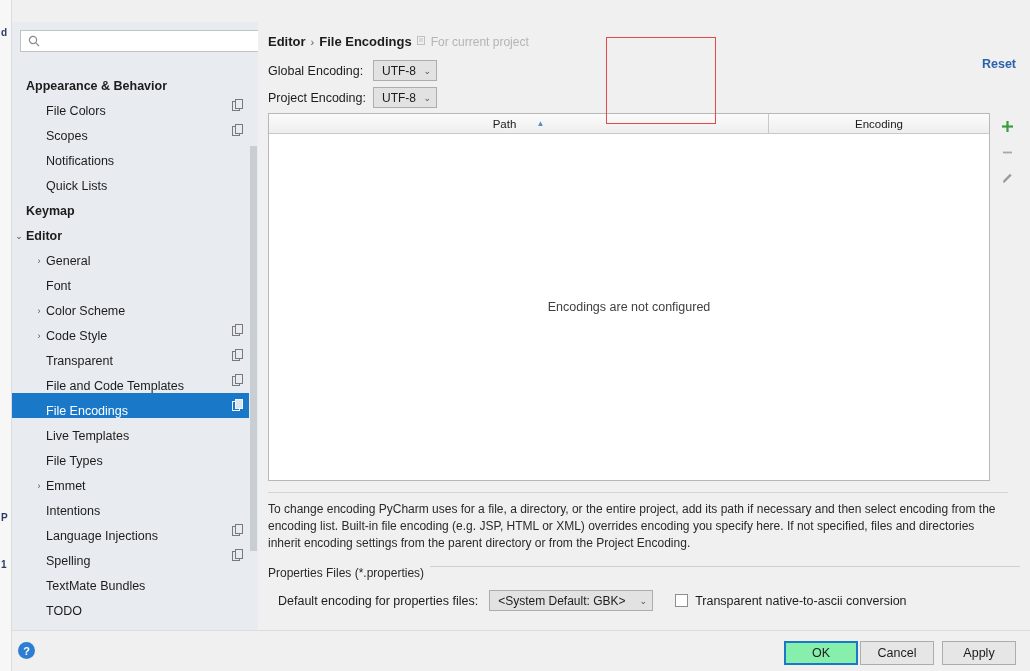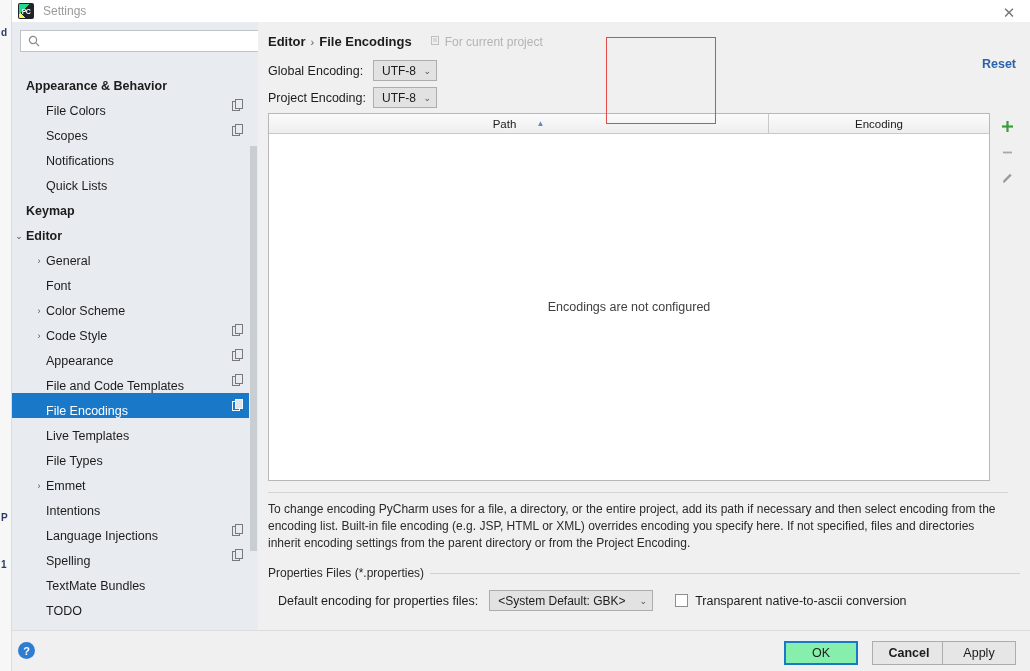--- a/index.html
+++ b/index.html
@@ -124,21 +124,21 @@
     background: #f0f0f0;
   }
 
   .breadcrumb {
     position: absolute; left: 10px; top: 12px;
     font-size: 13px; font-weight: bold; color: #1c1c1c; white-space: nowrap;
     display: flex; align-items: center; gap: 5px;
   }
   .crumb-sep { font-weight: normal; color: #5a5a5a; font-size: 11px; }
   .for-project {
-    margin-left: 14px; font-size: 12px; font-weight: normal; color: #b4b4b4;
+    margin-left: 0; font-size: 12px; font-weight: normal; color: #b4b4b4;
     display: flex; align-items: center; gap: 4px;
   }
 
   .enc-row {
     position: absolute; left: 10px; display: flex; align-items: center;
     font-size: 12.5px; color: #1c1c1c;
   }
   .enc-label { width: 105px; }
   .combo {
     height: 21px; background: #e2e2e2; border: 1px solid #adadad;
@@ -185,21 +185,21 @@
 
   
   .desc {
     position: absolute; left: 10px; top: 470px; width: 740px;
     font-size: 12px; color: #2a2a2a; line-height: 17px;
     border-top: 1px solid #d4d4d4; padding-top: 8px;
   }
 
   .group-title {
     position: absolute; left: 0; top: 544px; width: 762px;
-    font-size: 12px; color: #2a2a2a; display: flex; align-items: center;
+    font-size: 12px; color: #2a2a2a; display: flex; align-items: flex-start;
     gap: 6px; white-space: nowrap;
   }
   .group-line { flex: 1; height: 1px; background: #d0d0d0; }
 
   .props-row {
     position: absolute; left: 20px; top: 568px;
     display: flex; align-items: center; font-size: 12.5px; color: #1c1c1c;
   }
   .checkbox-wrap {
     display: flex; align-items: center; gap: 7px; margin-left: 22px;
@@ -241,27 +241,20 @@
 
 <div id="root">
 
   <div class="bg-strip"></div>
   <div id="bg-artifacts">
       <div class="bg-art" style="top: 28px; left: 1px;">d</div>
       <div class="bg-art" style="top: 513px; left: 1px;">P</div>
       <div class="bg-art" style="top: 560px; left: 1px;">1</div>
     </div>
 
-  <div class="titlebar">
-    <div class="pc-logo">
-      <span>PC</span>
-    </div>
-    <div class="title-text">Settings</div>
-    <div class="win-close">✕</div>
-  </div>
 
   <div class="dialog">
 
     <div class="leftpanel">
       <div class="search-wrap">
         <span class="search-icon">
           <svg width="12" height="12" viewBox="0 0 12 12">
             <circle cx="5" cy="5" r="3.6" fill="none" stroke="#8a8a8a" stroke-width="1.2"></circle>
             <line x1="7.8" y1="7.8" x2="11" y2="11" stroke="#8a8a8a" stroke-width="1.2"></line>
           </svg>
@@ -321,21 +314,21 @@
           <div class="tree-row">
             <span class="arrow" style="margin-left: 20px;">›</span>
             <span class="label">Code Style</span>
             <span class="copy-badge"><svg width="12" height="12" viewBox="0 0 12 12">
                 <rect x="0.5" y="2.5" width="7" height="9" fill="none" stroke="currentColor"></rect>
                 <rect x="3.5" y="0.5" width="7" height="9" fill="#e8ecf0" stroke="currentColor"></rect>
               </svg></span>
           </div>
           <div class="tree-row">
             <span class="arrow" style="margin-left: 20px;"></span>
-            <span class="label">Appearance</span>
+            <span class="label">Transparent</span>
             <span class="copy-badge"><svg width="12" height="12" viewBox="0 0 12 12">
                 <rect x="0.5" y="2.5" width="7" height="9" fill="none" stroke="currentColor"></rect>
                 <rect x="3.5" y="0.5" width="7" height="9" fill="#e8ecf0" stroke="currentColor"></rect>
               </svg></span>
           </div>
           <div class="tree-row">
             <span class="arrow" style="margin-left: 20px;"></span>
             <span class="label">File and Code Templates</span>
             <span class="copy-badge"><svg width="12" height="12" viewBox="0 0 12 12">
                 <rect x="0.5" y="2.5" width="7" height="9" fill="none" stroke="currentColor"></rect>
@@ -486,21 +479,21 @@
 
       <div class="annot-rect" id="annot" style="left: 348px; top: 15px; width: 110px; height: 87px; border-color: rgb(224, 74, 74);"></div>
     </div>
 
     <div class="footer">
       <div class="help-btn">?</div>
       <div id="footer-buttons">
           <div class="btn primary" style="right: 172px;">
             <span>OK</span>
           </div>
-          <div class="btn" style="right: 84px; font-weight: bold;">
+          <div class="btn" style="right: 96px;">
             <span>Cancel</span>
           </div>
           <div class="btn" style="right: 14px;">
             <span>Apply</span>
           </div>
         </div>
     </div>
 
   </div>
 </div>

